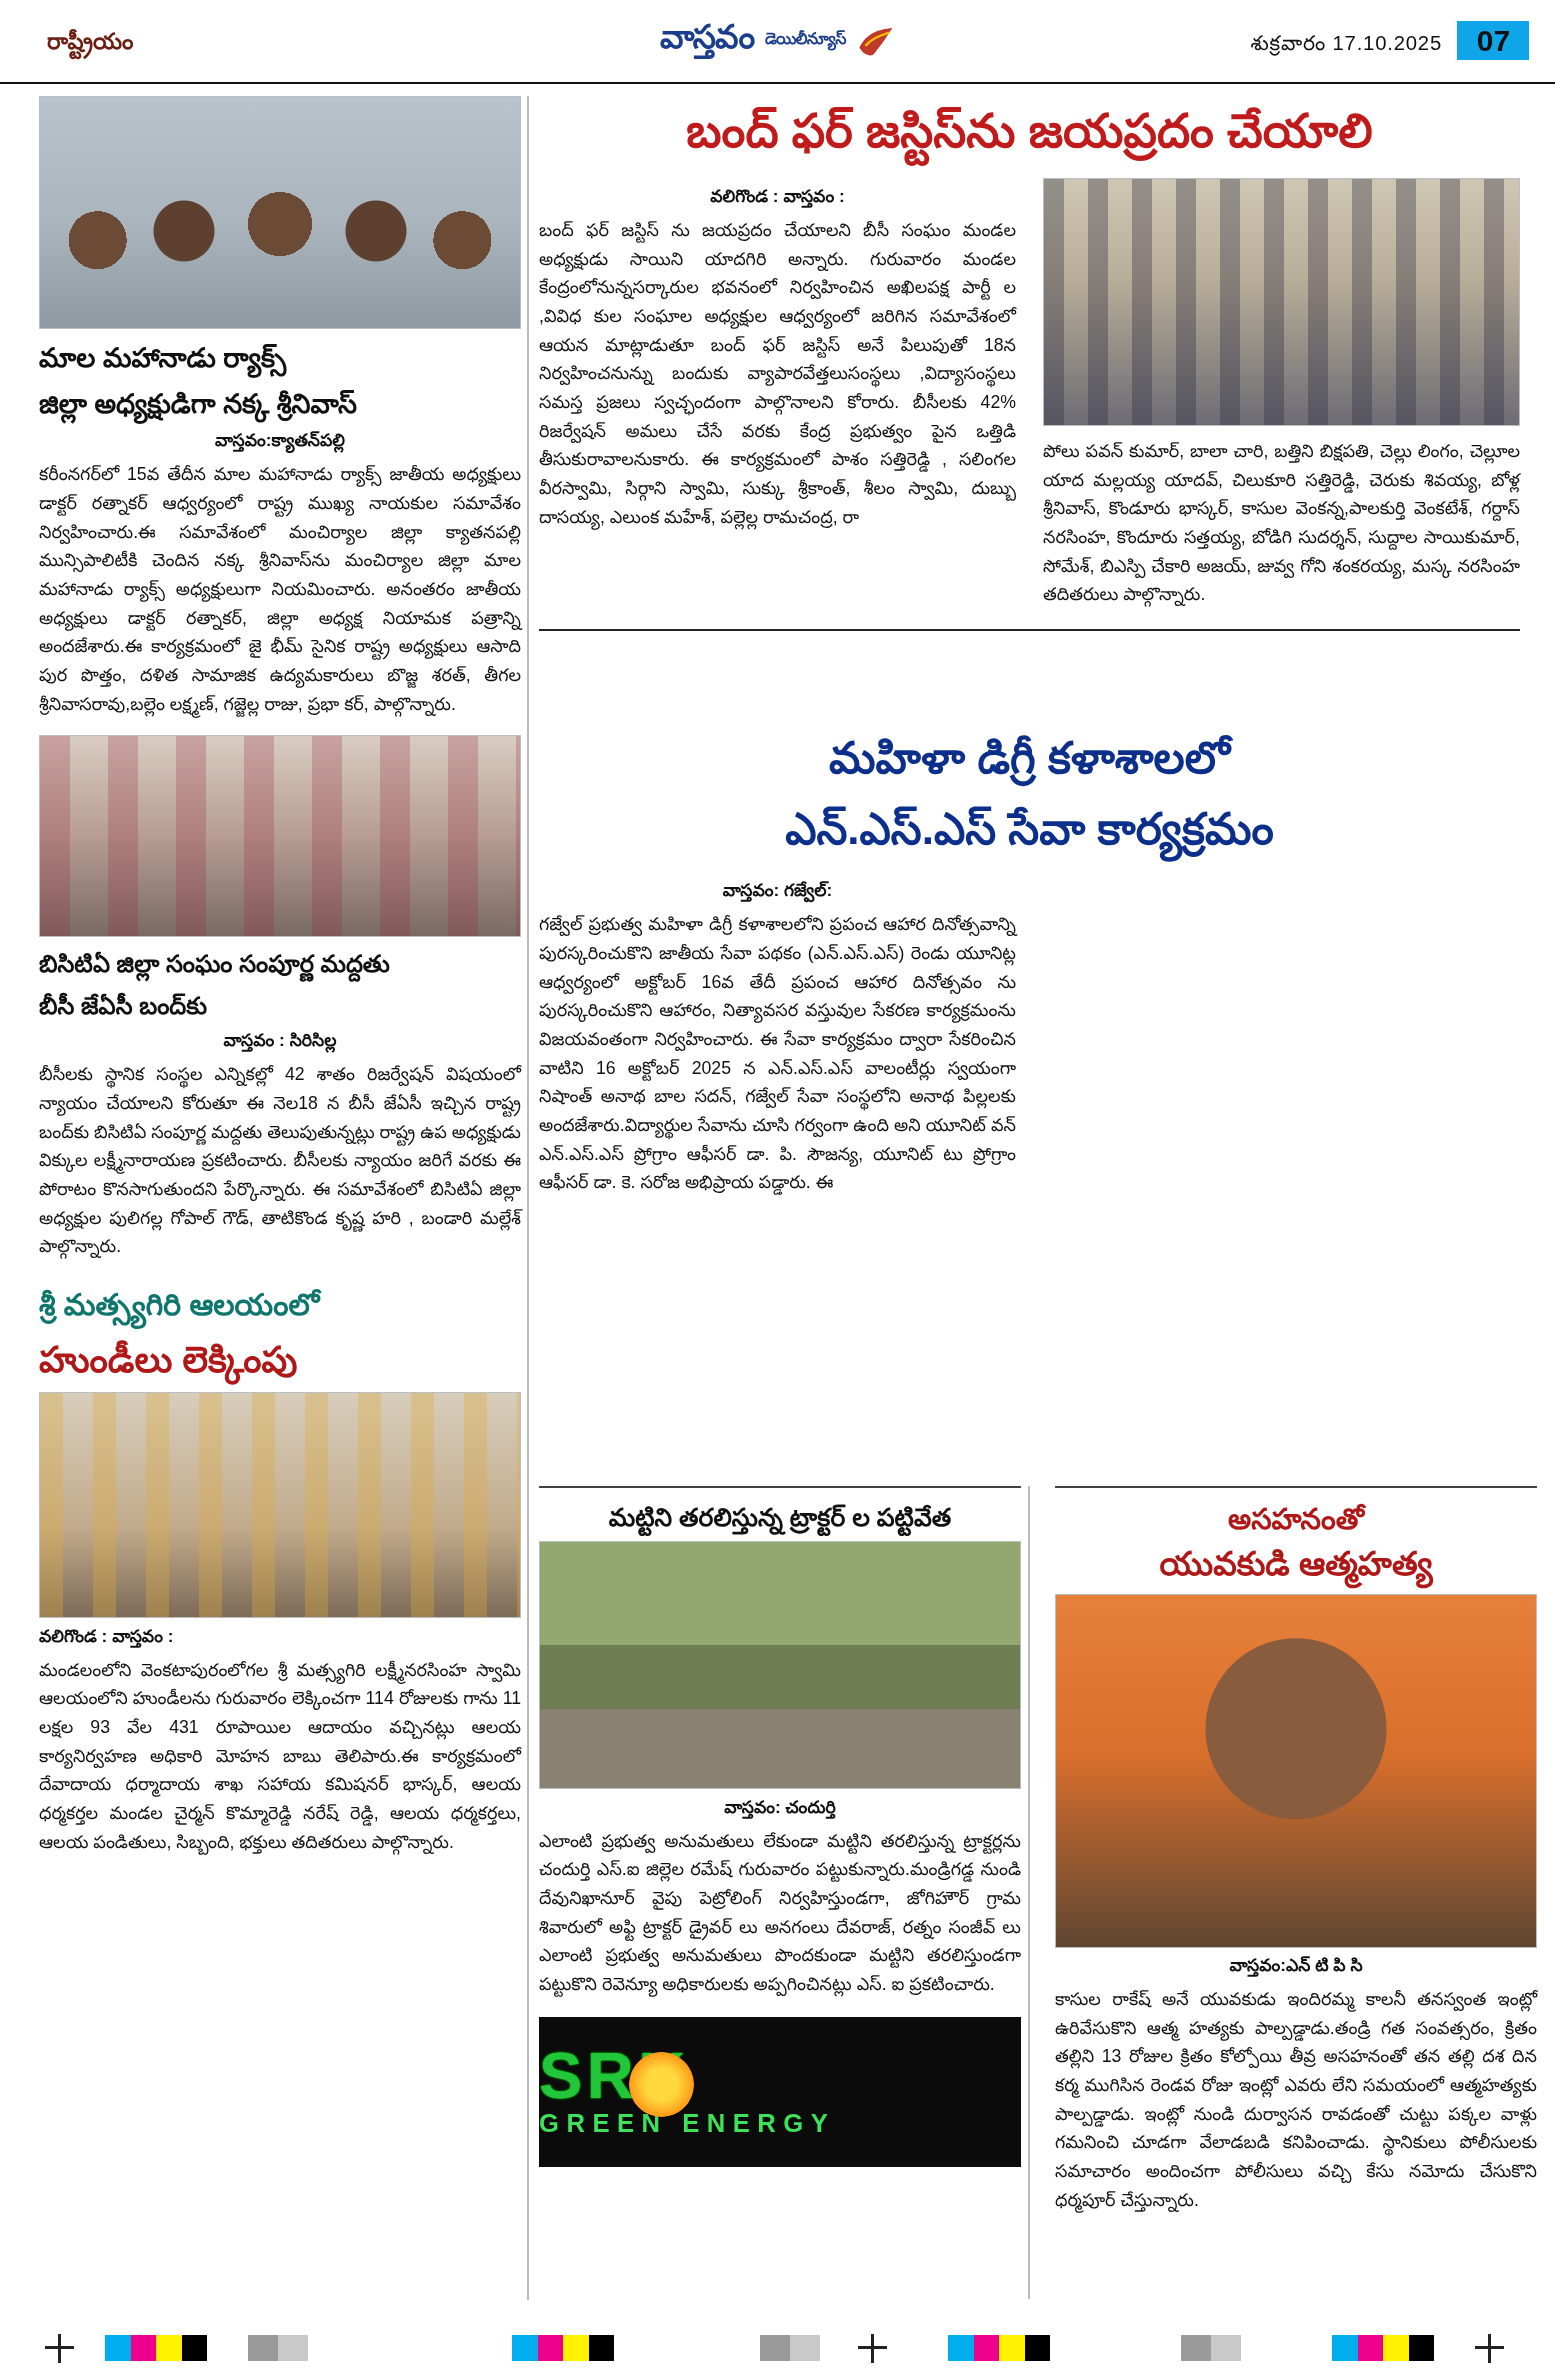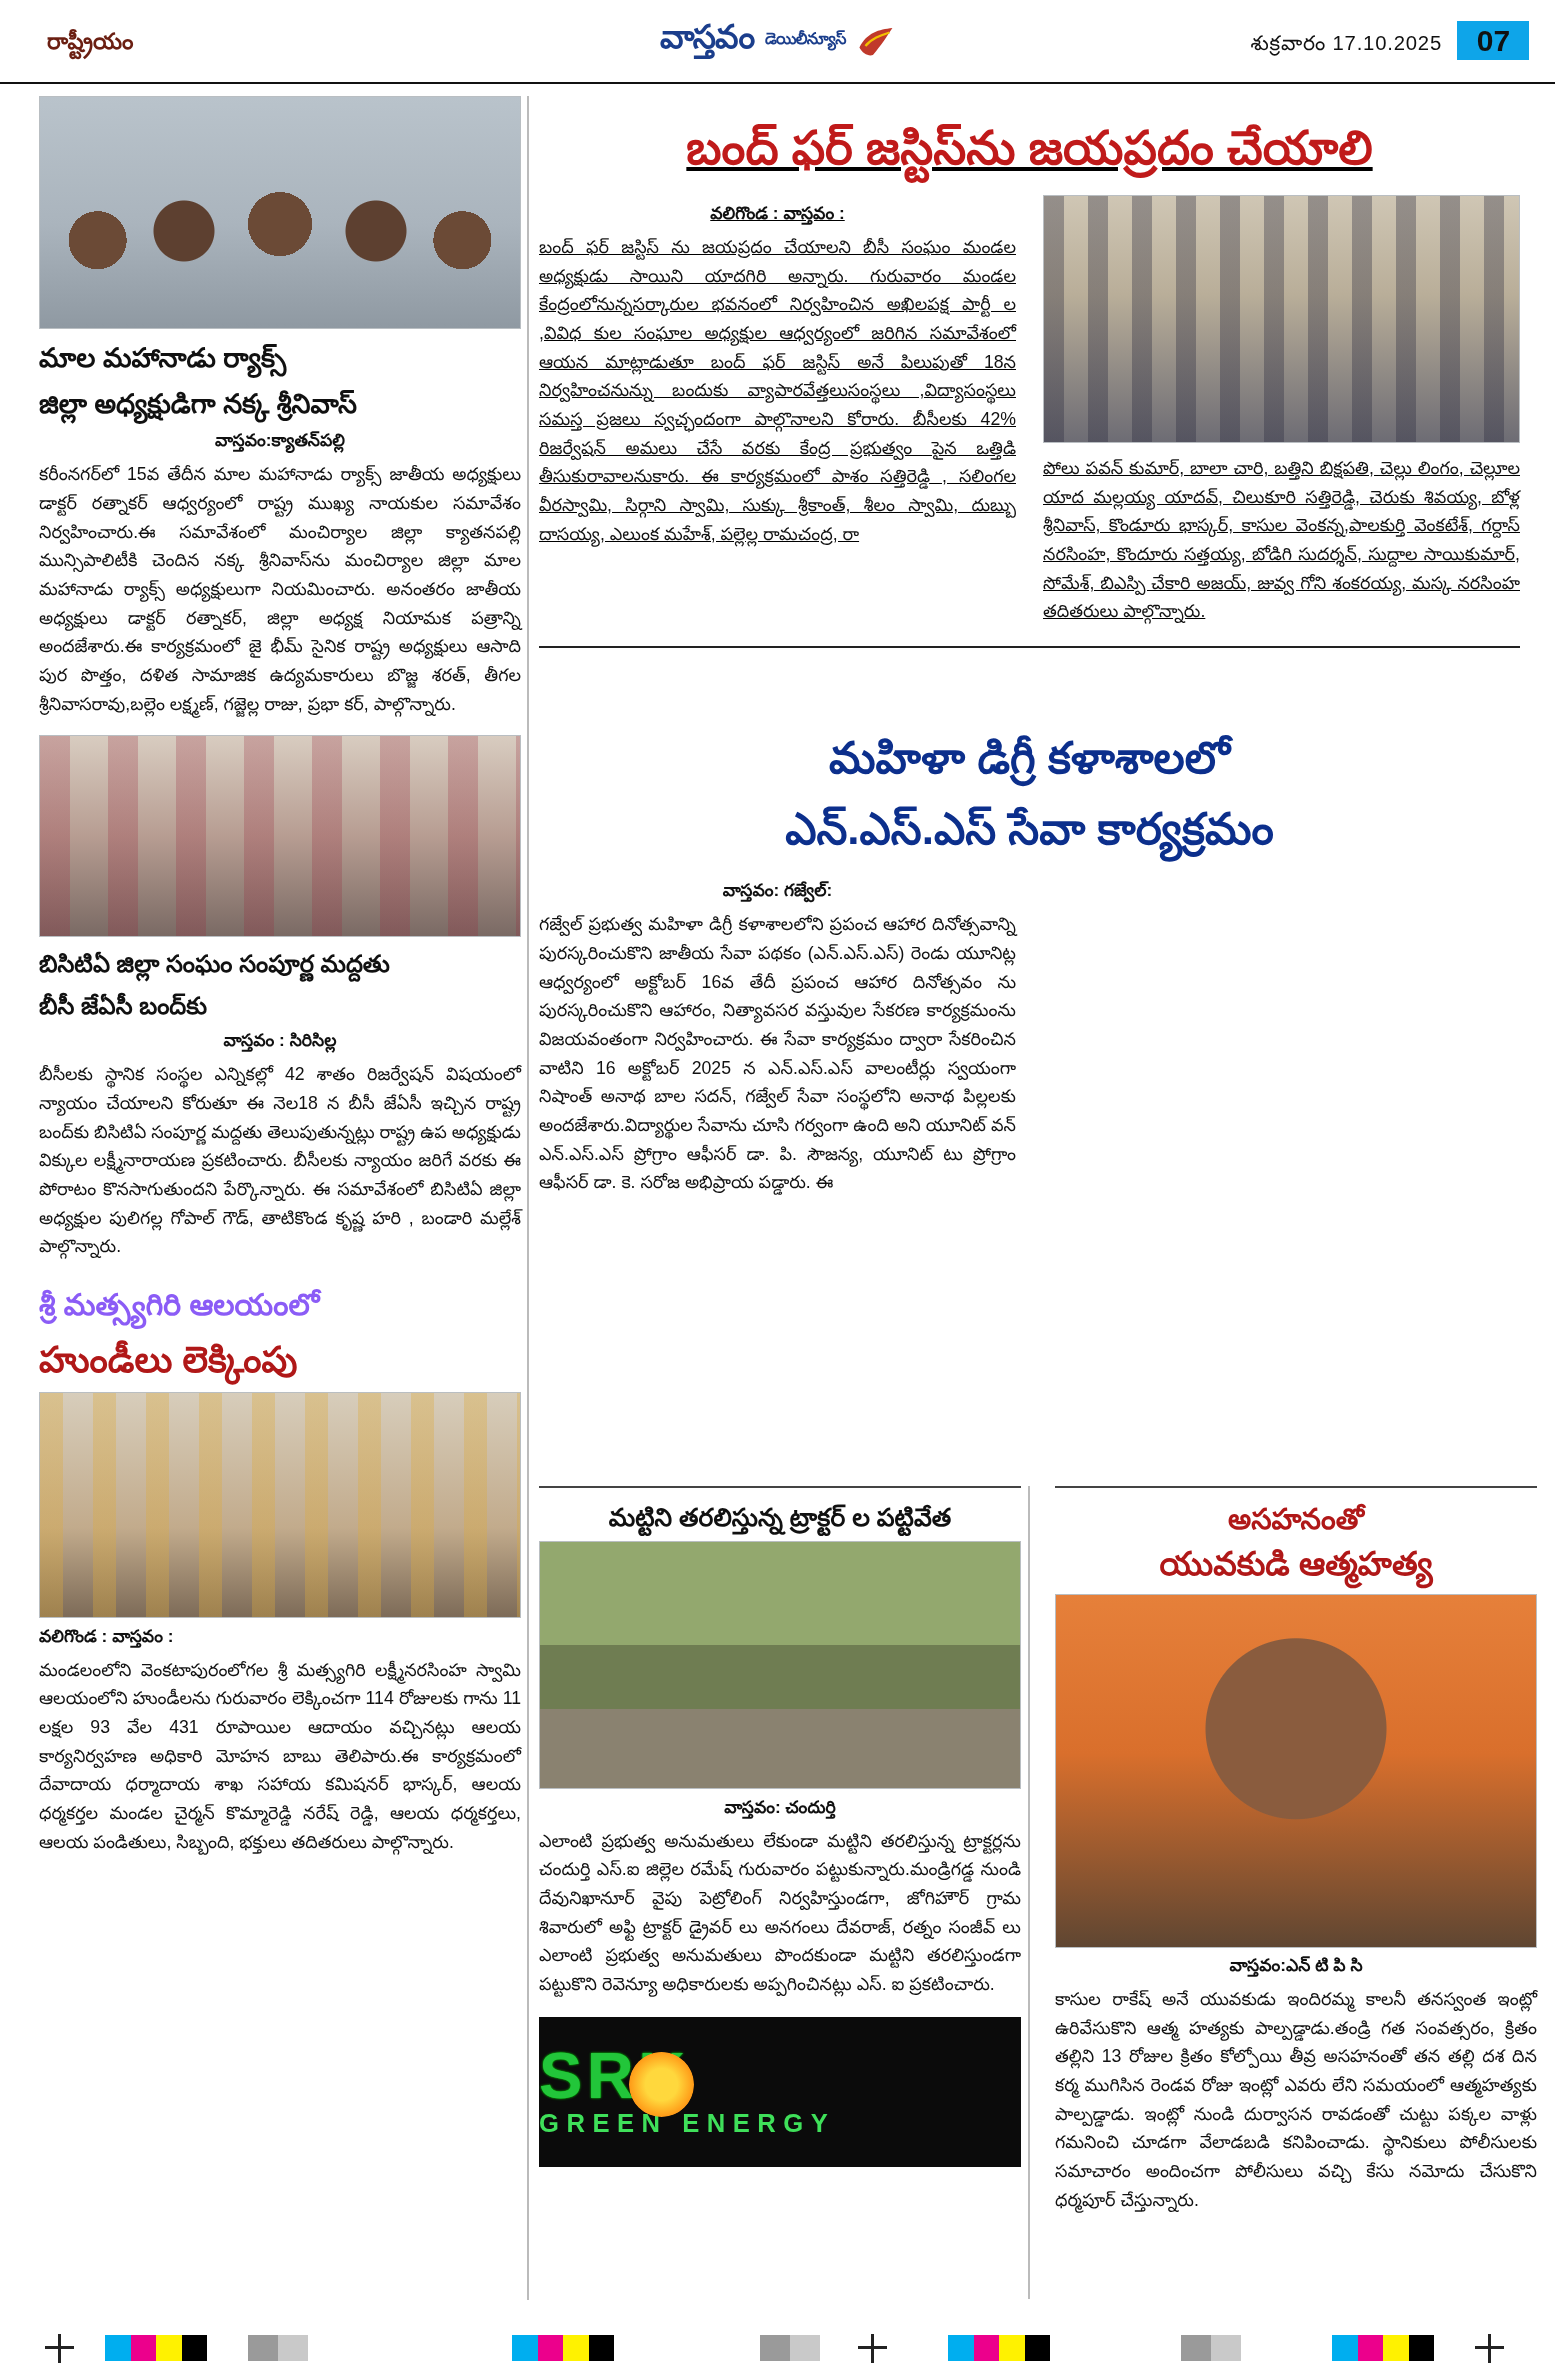--- a/index.html
+++ b/index.html
@@ -53,21 +53,21 @@
     font-size:17.7px;line-height:1.62;text-align:justify;color:#111;
     hyphens:auto;word-break:break-word;
   }
   .hrule{height:2.3px;background:#222;margin:16.6px 0;}
   .thinrule{height:1.5px;background:#444;margin:13.5px 0;}
   .subhead{
     font-size:25px;font-weight:bold;color:#111;text-align:center;line-height:1.3;margin:7.5px 0 6px;
   }
   
   .topstory{
-    position:absolute;left:539px;top:109px;width:981px;text-decoration:underline;
+    position:absolute;left:539px;top:92px;width:981px;
   }
   .ts-head{
     font-size:47px;font-weight:bold;color:#c01a1a;text-align:center;line-height:1.2;
     padding:10.5px 0 19.6px;
   }
   .ts-body{display:flex;gap:27px;}
   .ts-textcol{width:477px;}
   .ts-rightcol{width:477px;}
   
   .midstory{position:absolute;left:539px;top:722px;width:981px;}
@@ -179,21 +179,21 @@
     <div style="height:16.6px;"></div>
     <div class="photo" style="height:202px;">
       <div class="ph-group"></div>
     </div>
     <div class="cap-title small">బిసిటిఏ జిల్లా సంఘం సంపూర్ణ మద్దతు</div>
     <div class="cap-title small">బీసీ జేఏసీ బంద్‌కు</div>
     <div class="byline">వాస్తవం : సిరిసిల్ల</div>
     <div class="body">బీసీలకు స్థానిక సంస్థల ఎన్నికల్లో 42 శాతం రిజర్వేషన్ విషయంలో న్యాయం చేయాలని కోరుతూ ఈ నెల18 న బీసీ జేఏసీ ఇచ్చిన రాష్ట్ర బంద్‌కు బిసిటిఏ సంపూర్ణ మద్దతు తెలుపుతున్నట్లు రాష్ట్ర ఉప అధ్యక్షుడు విక్కుల లక్ష్మీనారాయణ ప్రకటించారు. బీసీలకు న్యాయం జరిగే వరకు ఈ పోరాటం కొనసాగుతుందని పేర్కొన్నారు. ఈ సమావేశంలో బిసిటిఏ జిల్లా అధ్యక్షుల పులిగల్ల గోపాల్ గౌడ్, తాటికొండ కృష్ణ హరి , బండారి మల్లేశ్ పాల్గొన్నారు.</div>
 
     <div style="height:13.5px;"></div>
-    <div class="cap-title" style="color:#8b5cf6;font-size:30px;">శ్రీ మత్స్యగిరి ఆలయంలో</div>
+    <div class="cap-title" style="color:#0f766e;font-size:30px;">శ్రీ మత్స్యగిరి ఆలయంలో</div>
     <div class="cap-title" style="color:#b01818;font-size:36px;">హుండీలు లెక్కింపు</div>
     <div class="photo" style="height:226px;margin-top:7.5px;">
       <div class="ph-temple"></div>
     </div>
     <div class="byline" style="text-align:left;">వలిగొండ : వాస్తవం :</div>
     <div class="body">మండలంలోని వెంకటాపురంలోగల శ్రీ మత్స్యగిరి లక్ష్మీనరసింహ స్వామి ఆలయంలోని హుండీలను గురువారం లెక్కించగా 114 రోజులకు గాను 11 లక్షల 93 వేల 431 రూపాయిల ఆదాయం వచ్చినట్లు ఆలయ కార్యనిర్వహణ అధికారి మోహన బాబు తెలిపారు.ఈ కార్యక్రమంలో దేవాదాయ ధర్మాదాయ శాఖ సహాయ కమిషనర్ భాస్కర్, ఆలయ ధర్మకర్తల మండల చైర్మన్ కొమ్మారెడ్డి నరేష్ రెడ్డి, ఆలయ ధర్మకర్తలు, ఆలయ పండితులు, సిబ్బంది, భక్తులు తదితరులు పాల్గొన్నారు.</div>
   </div>
 
   <div class="topstory">
     <div class="ts-head">బంద్ ఫర్ జస్టిస్‌ను జయప్రదం చేయాలి</div>

